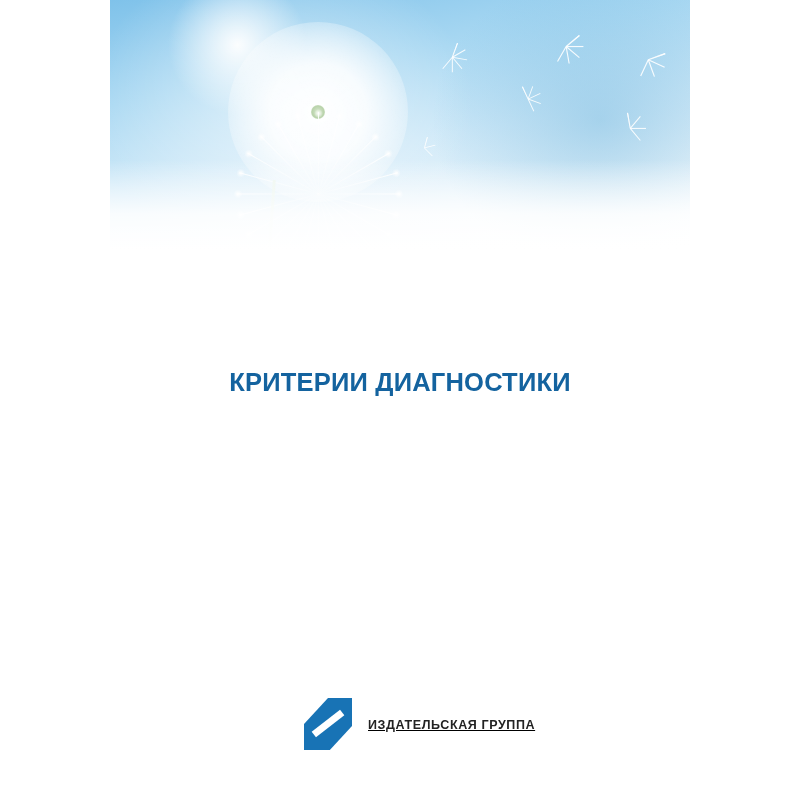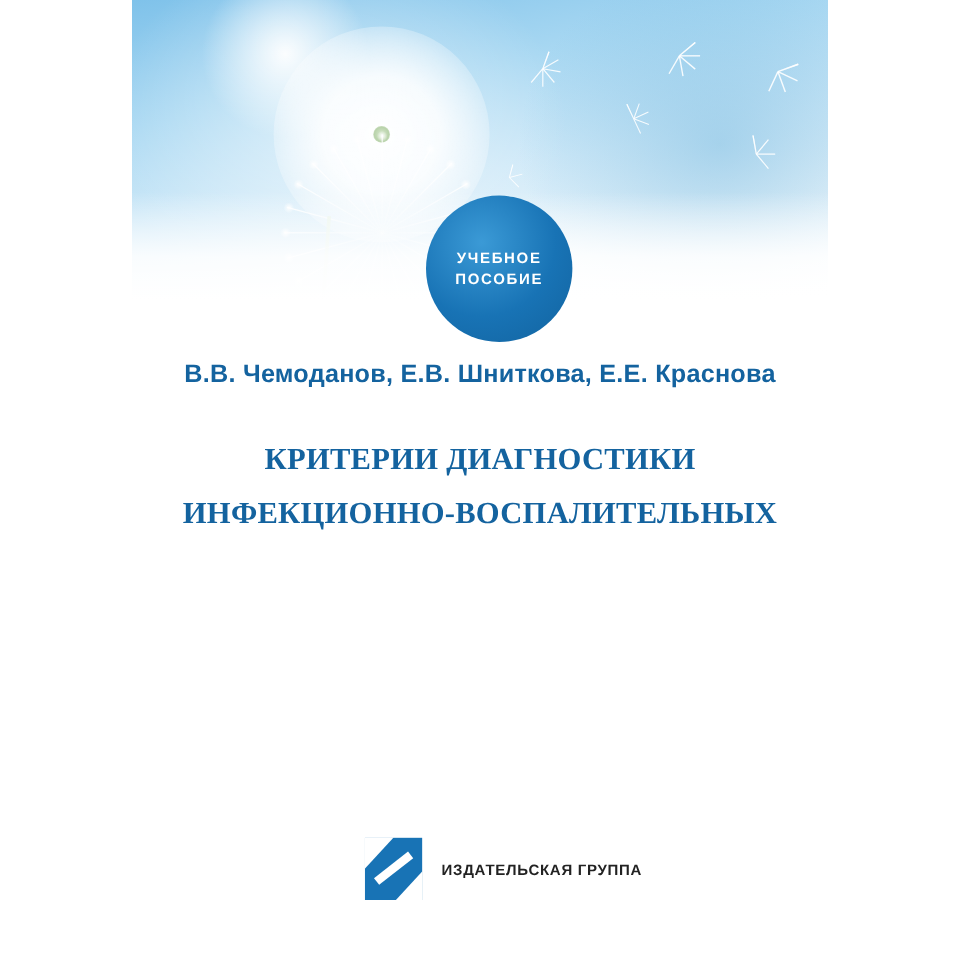--- a/index.html
+++ b/index.html
@@ -172,31 +172,32 @@
     top: 360px;
     width: 600px;
     text-align: center;
     color: #14639f;
     font-weight: bold;
     font-size: 25.5px;
     line-height: 1.78;
     letter-spacing: 0.2px;
     text-transform: uppercase;
   }
-  .title .line { white-space: nowrap; font-family: Liberation Serif, serif; }
+  .title .line { white-space: nowrap; }
 
   
   .publisher {
     position: absolute;
     left: 300px;
     top: 690px;
     width: 260px;
     height: 70px;
     display: flex;
     align-items: center;
+    text-decoration: underline;
   }
   .pub-logo {
     position: relative;
     width: 56px;
     height: 58px;
     flex: 0 0 auto;
   }
   .pub-logo .sq {
     position: absolute;
     left: 4px; top: 2px;
@@ -327,30 +328,24 @@
     <div class="fly" style="left:300px; top:120px; transform: rotate(15deg) scale(0.75);">
       <div class="pappus" style="transform: rotate(0deg)"></div>
       <div class="pappus" style="transform: rotate(60deg)"></div>
       <div class="pappus" style="transform: rotate(120deg)"></div>
       <div class="tail"></div>
     </div>
 
     <div class="sky-bottom-fade"></div>
   </div>
 
-  <div class="badge">
-    <span>УЧЕБНОЕ</span>
-    <span>ПОСОБИЕ</span>
-  </div>
-
-  <div class="authors">В.В. Чемоданов, Е.В. Шниткова, Е.Е. Краснова</div>
+
 
   <div class="title">
     <div class="line">КРИТЕРИИ ДИАГНОСТИКИ</div>
-    <div class="line">ИНФЕКЦИОННО-ВОСПАЛИТЕЛЬНЫХ</div>
   </div>
 
   <div class="publisher">
     <div class="pub-logo">
       <div class="sq"></div>
       <div class="notch1"></div>
       <div class="notch2"></div>
       <div class="bar"></div>
     </div>
     <div class="pub-text">

